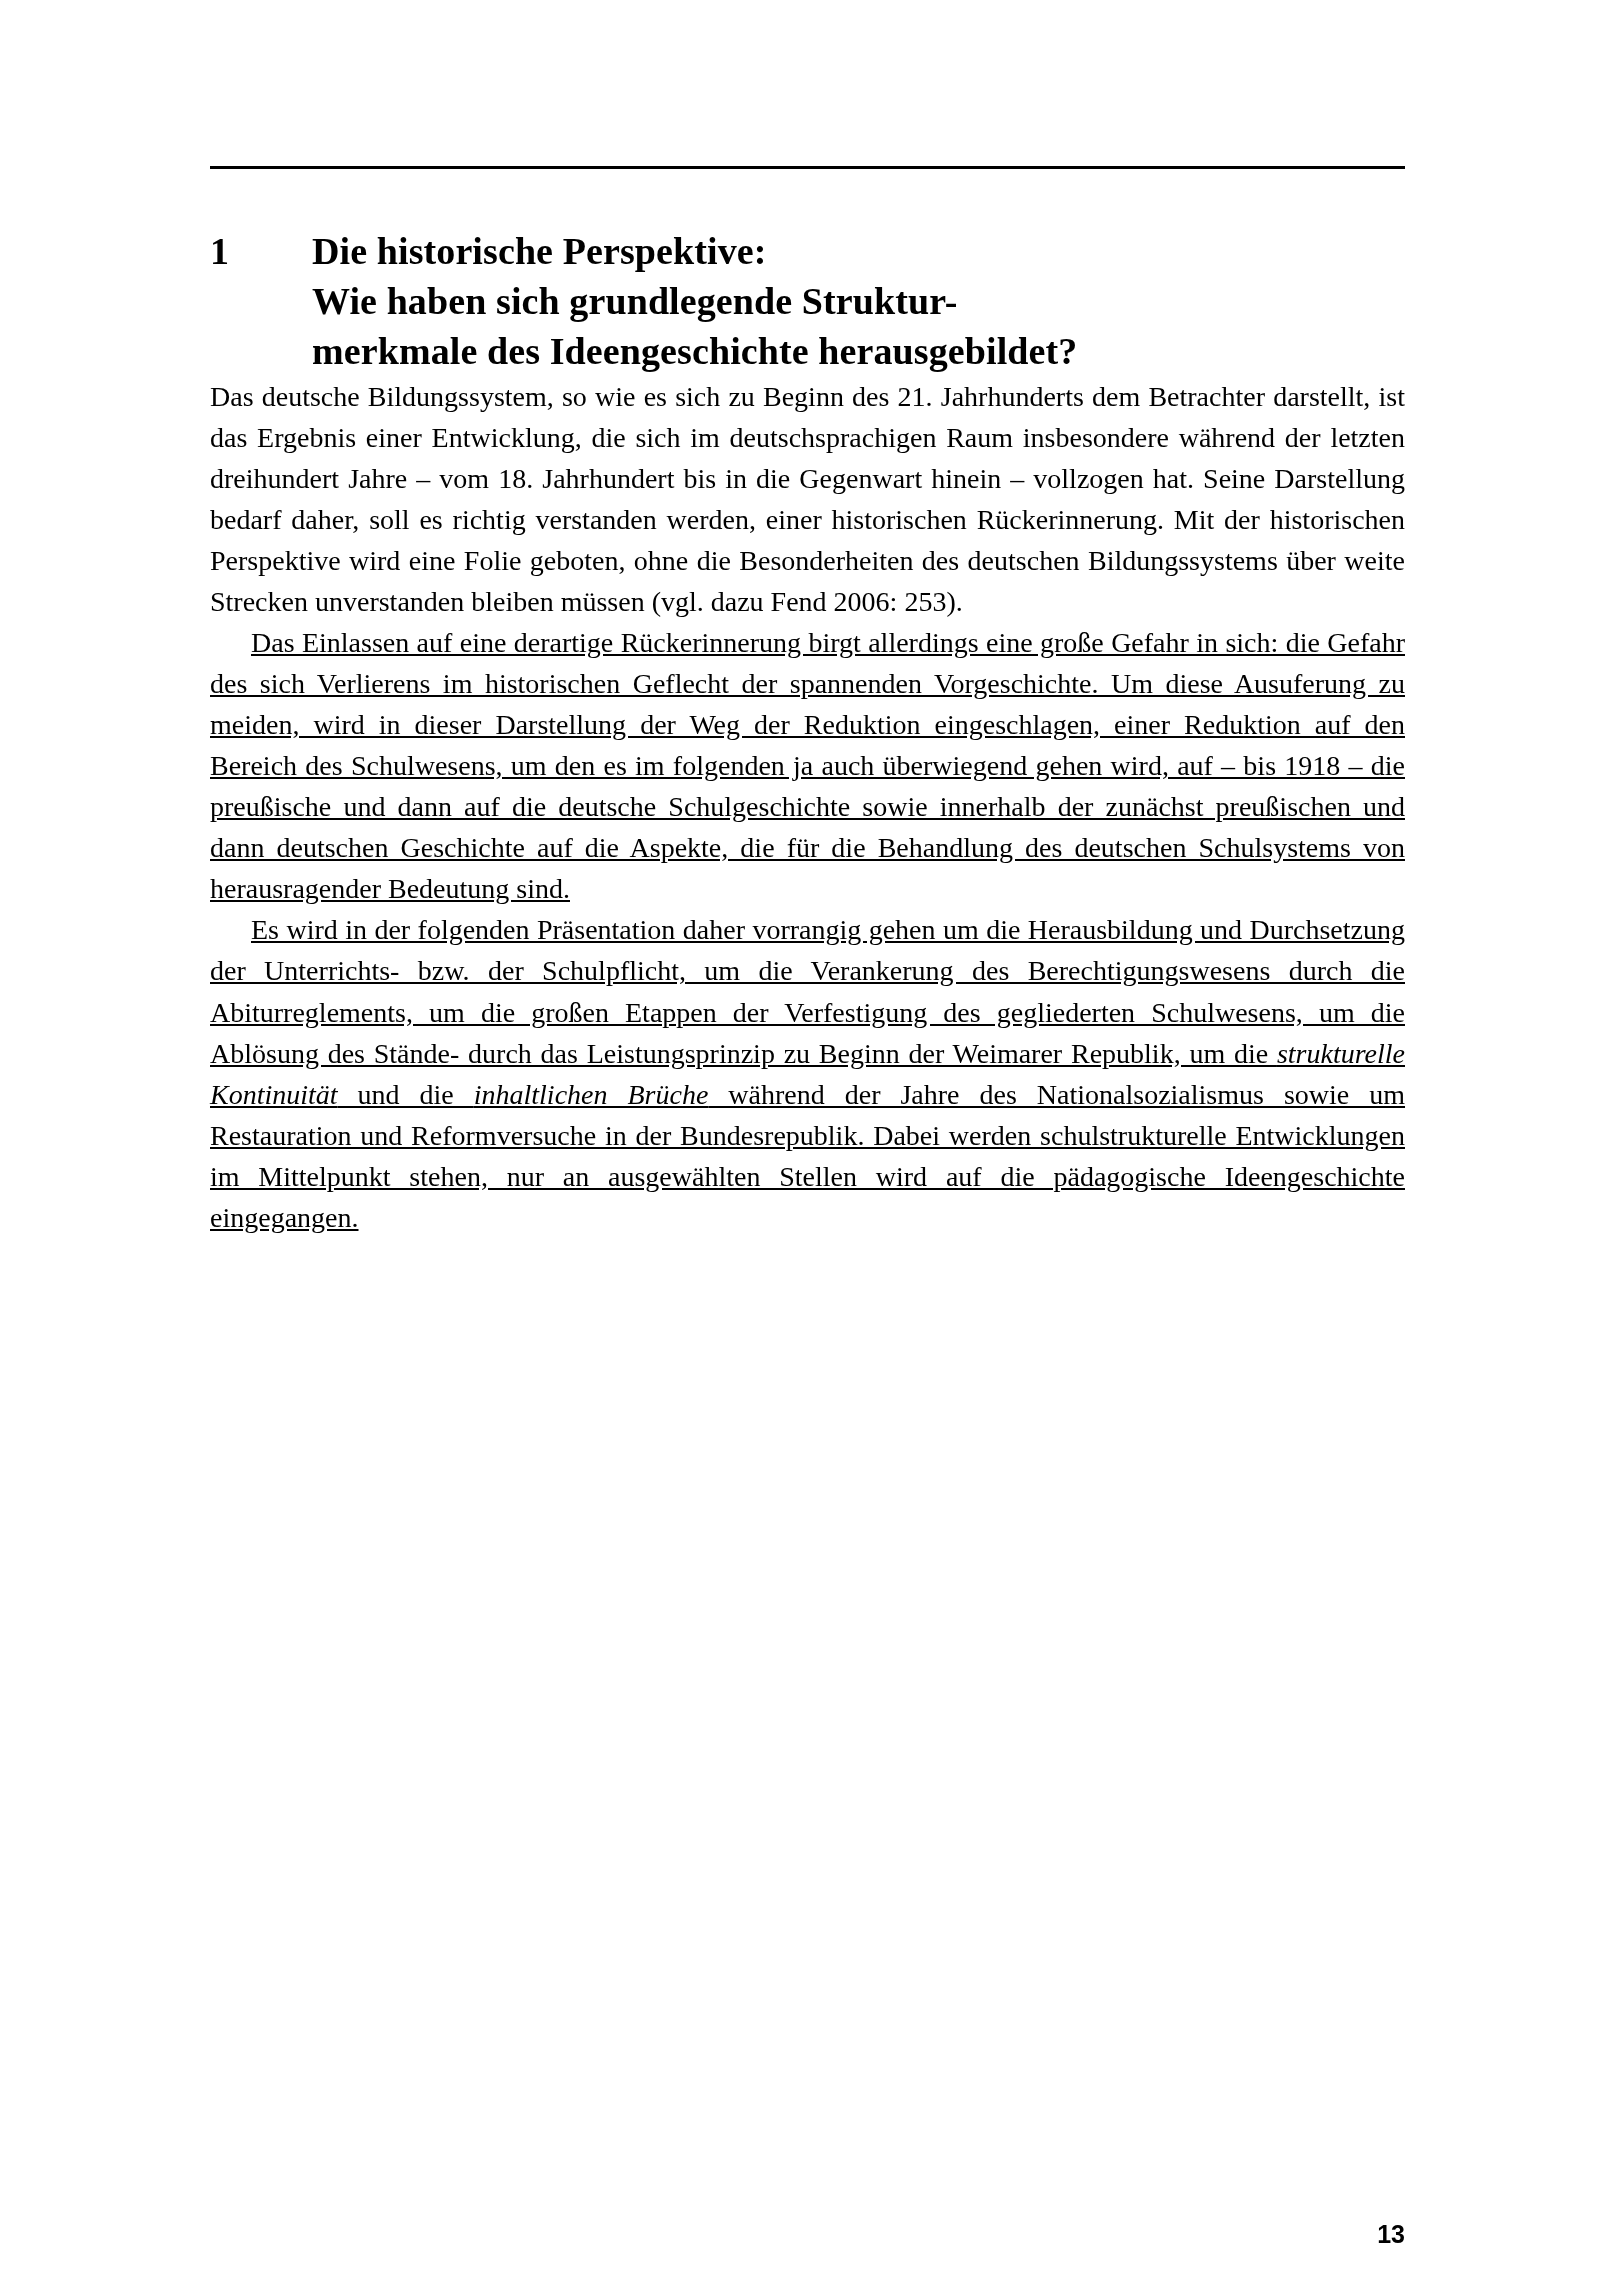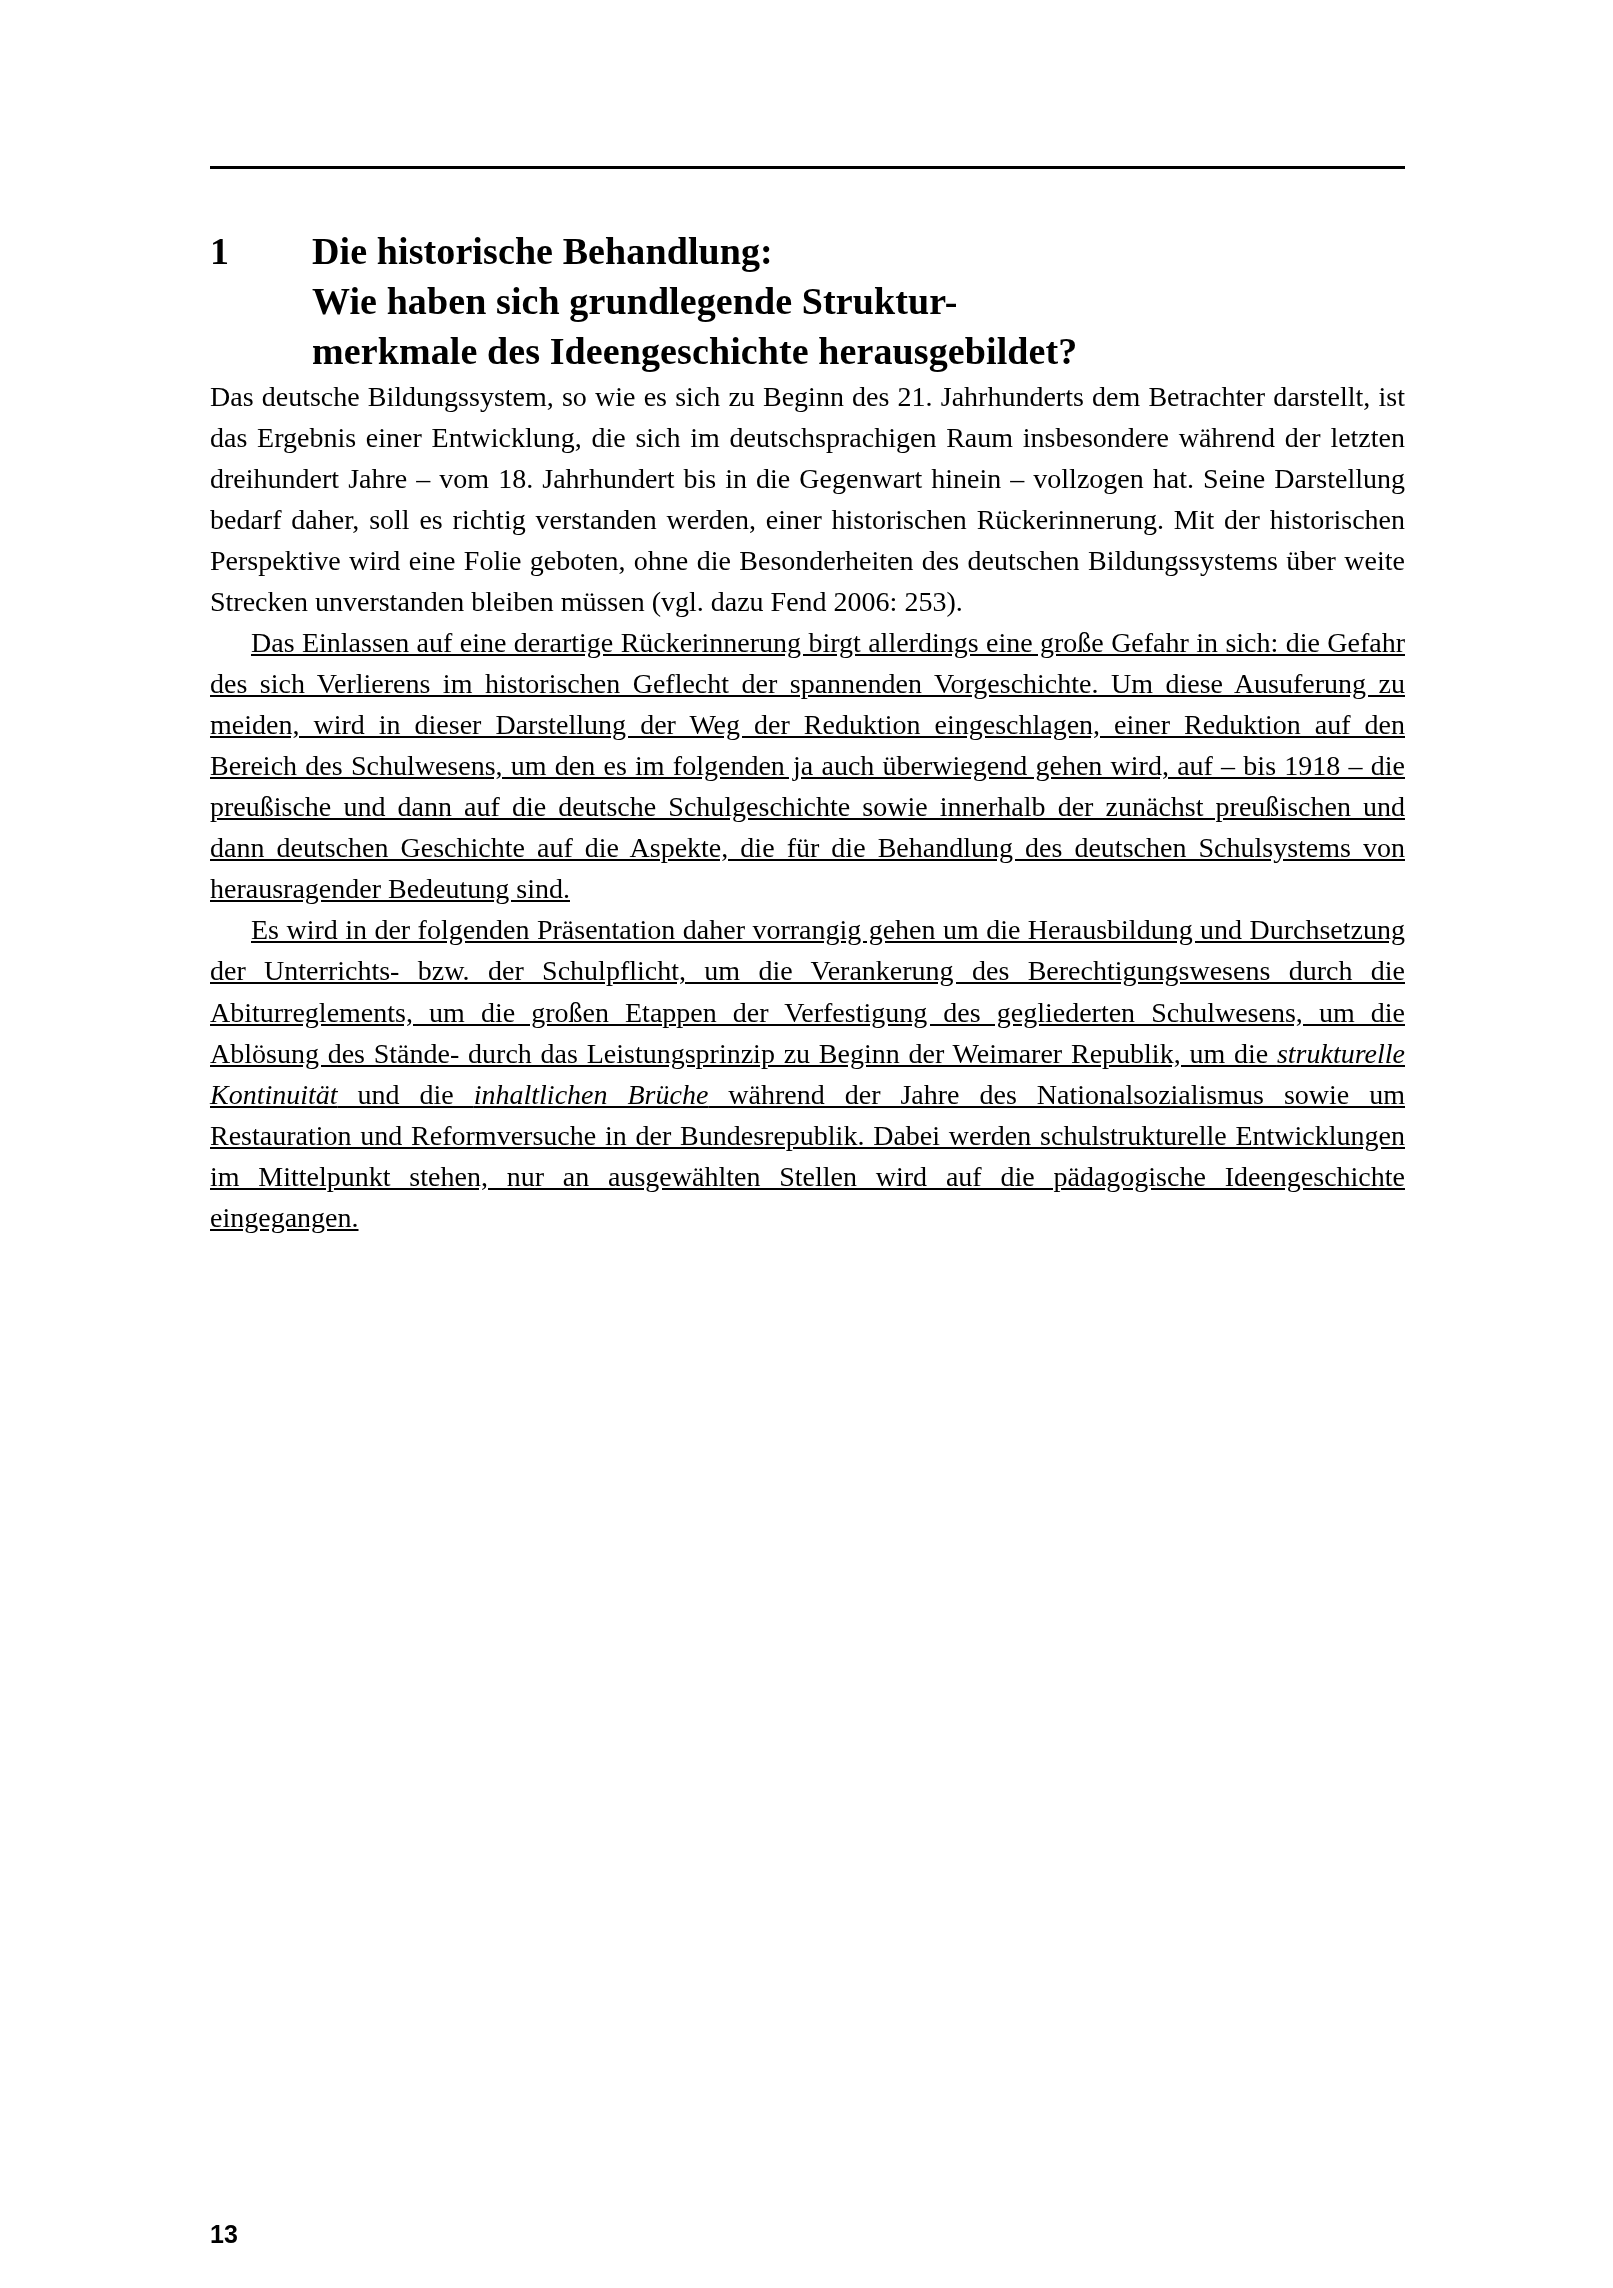--- a/index.html
+++ b/index.html
@@ -70,37 +70,38 @@
     text-decoration: underline;
   }
   .body-block i {
     font-style: italic;
   }
   .folio {
     position: absolute;
     left: 0;
     top: 2054px;
     width: 1195px;
+    text-align: right;
     font-family: "Liberation Sans", sans-serif;
     font-weight: bold;
     font-size: 25px;
   }
 </style>
 </head>
 <body>
 
 <div class="page">
   <div class="content">
 
     <div class="head-rule"></div>
 
     <div class="chapter-heading">
       <div class="chapter-number">1</div>
       <div class="chapter-title-lines">
-        <div>Die historische Behandlung:</div>
+        <div>Die historische Perspektive:</div>
         <div>Wie haben sich grundlegende Struktur-</div>
         <div>merkmale des Ideengeschichte herausgebildet?</div>
       </div>
     </div>
 
     <div class="body-block">
       <p>Das deutsche Bildungssystem, so wie es sich zu Beginn des 21. Jahrhunderts dem Betrachter darstellt, ist das Ergebnis einer Entwicklung, die sich im deutschsprachigen Raum insbesondere während der letzten dreihundert Jahre – vom 18. Jahrhundert bis in die Gegenwart hinein – vollzogen hat. Seine Darstellung bedarf daher, soll es richtig verstanden werden, einer historischen Rückerinnerung. Mit der historischen Perspektive wird eine Folie geboten, ohne die Besonderheiten des deutschen Bildungssystems über weite Strecken unverstanden bleiben müssen (vgl. dazu Fend 2006: 253).</p>
       <p class="indented">Das Einlassen auf eine derartige Rückerinnerung birgt allerdings eine große Gefahr in sich: die Gefahr des sich Verlierens im historischen Geflecht der spannenden Vorgeschichte. Um diese Ausuferung zu meiden, wird in dieser Darstellung der Weg der Reduktion eingeschlagen, einer Reduktion auf den Bereich des Schulwesens, um den es im folgenden ja auch überwiegend gehen wird, auf – bis 1918 – die preußische und dann auf die deutsche Schulgeschichte sowie innerhalb der zunächst preußischen und dann deutschen Geschichte auf die Aspekte, die für die Behandlung des deutschen Schulsystems von herausragender Bedeutung sind.</p>
       <p class="indented"><span>Es wird in der folgenden Präsentation daher vorrangig gehen um die Herausbildung und Durchsetzung der Unterrichts- bzw. der Schulpflicht, um die Verankerung des Berechtigungswesens durch die Abiturreglements, um die großen Etappen der Verfestigung des gegliederten Schulwesens, um die Ablösung des Stände- durch das Leistungsprinzip zu Beginn der Weimarer Republik, um die </span><i>strukturelle Kontinuität</i><span> und die </span><i>inhaltlichen Brüche</i><span> während der Jahre des Nationalsozialismus sowie um Restauration und Reformversuche in der Bundesrepublik. Dabei werden schulstrukturelle Entwicklungen im Mittelpunkt stehen, nur an ausgewählten Stellen wird auf die pädagogische Ideengeschichte eingegangen.</span></p>
     </div>

